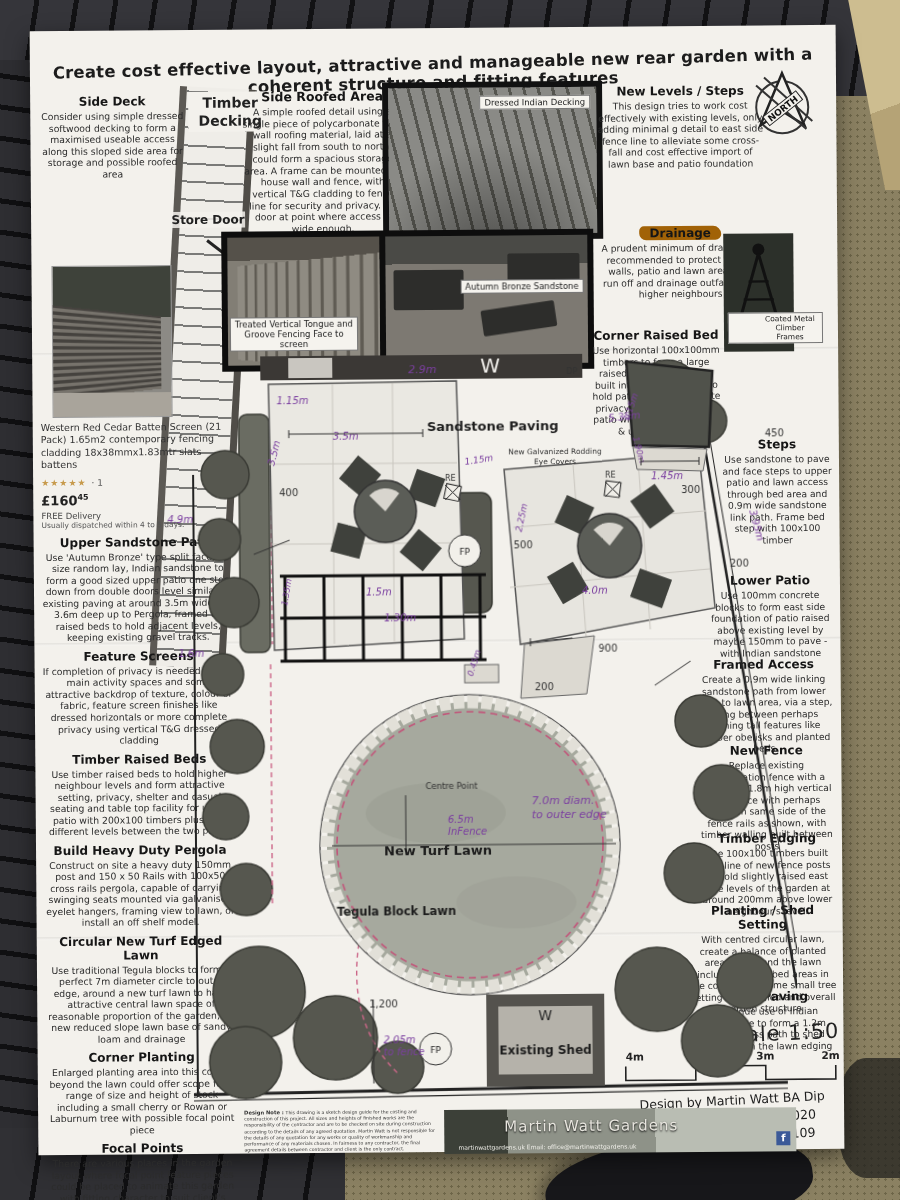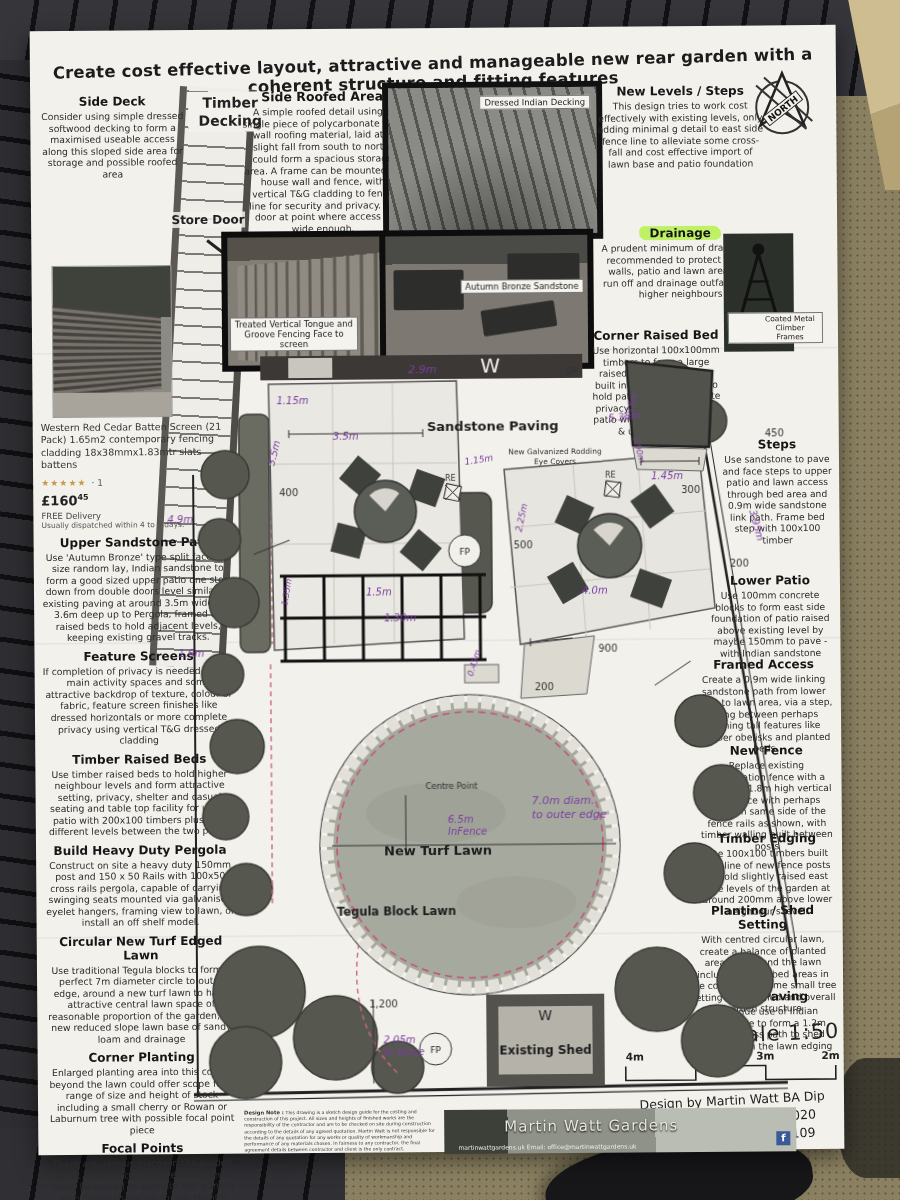--- a/index.html
+++ b/index.html
@@ -77,21 +77,21 @@
   .sofa{position:absolute;background:#2d2d2b;border-radius:2px;}
   .pB-sand .cap{right:4px;top:44px;margin-left:31px;}
 
   
   .north{left:712px;top:40px;width:76px;height:76px;}
 
   
   .rsec{position:absolute;text-align:center;}
   .rsec .h{font-size:12px;margin-bottom:2px;}
   .rsec .b{font-size:9.2px;line-height:1.25;color:#2c2c2c;}
-  .hl-pink{display:inline-block;background:#bef264;padding:0 10px;border-radius:8px 14px 10px 12px;}
+  .hl-pink{display:inline-block;background:#a16207;padding:0 10px;border-radius:8px 14px 10px 12px;}
   .obelisk{left:692px;top:208px;width:70px;height:118px;background:#2c302a;}
   .obelisk .cap{left:4px;bottom:8px;width:56px;font-size:7.5px;padding-left:33px;}
   .scaleblk{left:566px;top:998px;width:236px;text-align:right;}
   .scale-title{font-size:21px;color:#222;letter-spacing:1px;transform:rotate(-2deg);}
   .scale-ticks{display:flex;justify-content:space-between;width:214px;margin:2px 0 0 22px;font-size:10.5px;font-weight:bold;}
   .credits{left:588px;top:1066px;width:214px;font-size:12.5px;line-height:1.45;transform:rotate(-2.5deg);text-align:center;color:#1d1d1d;}
 
   
   .dnote{left:206px;top:1080px;width:196px;font-size:4.6px;line-height:1.35;color:#333;text-align:left;}
   .dnote b{font-size:5.2px;}

